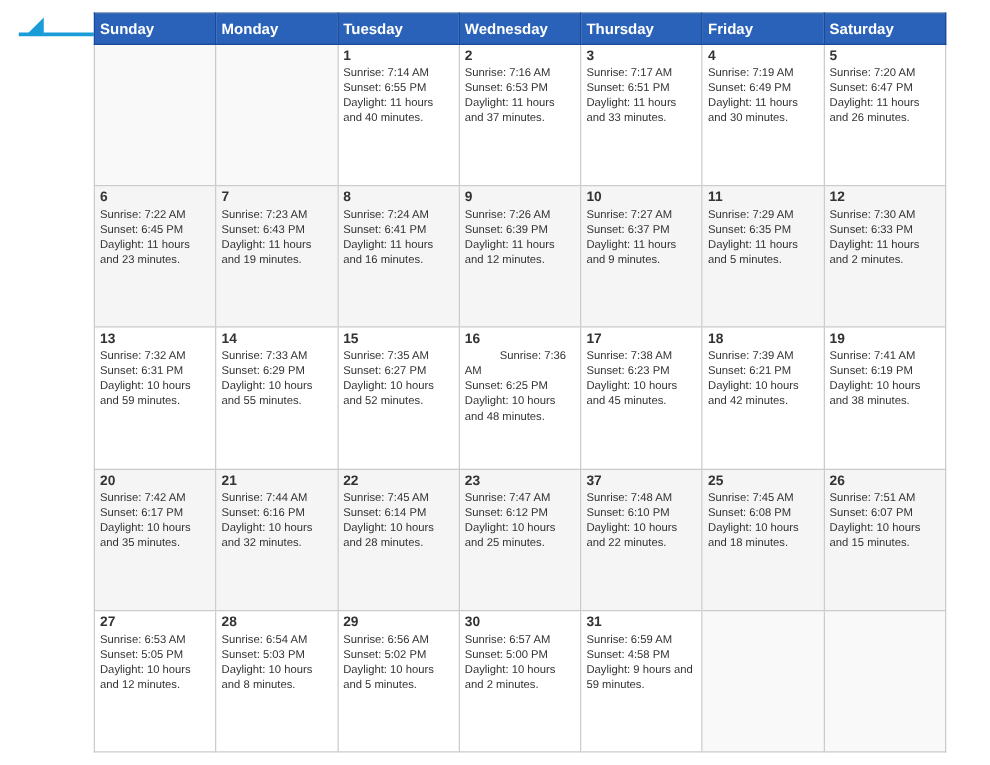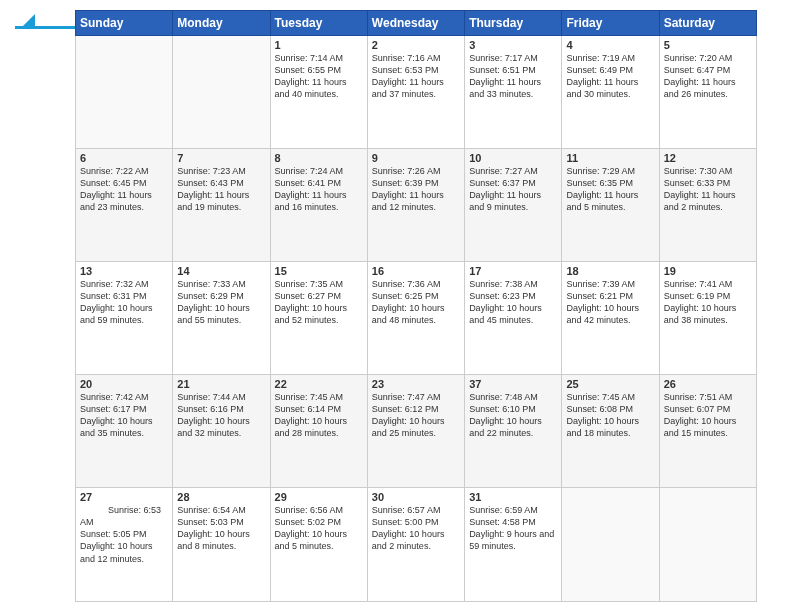--- a/index.html
+++ b/index.html
@@ -168,21 +168,21 @@
         <tr>
           <td><span class="day-num">13</span><span class="day-info" style="white-space: pre-line;">Sunrise: 7:32 AM
 Sunset: 6:31 PM
 Daylight: 10 hours and 59 minutes.</span></td>
           <td><span class="day-num">14</span><span class="day-info" style="white-space: pre-line;">Sunrise: 7:33 AM
 Sunset: 6:29 PM
 Daylight: 10 hours and 55 minutes.</span></td>
           <td><span class="day-num">15</span><span class="day-info" style="white-space: pre-line;">Sunrise: 7:35 AM
 Sunset: 6:27 PM
 Daylight: 10 hours and 52 minutes.</span></td>
-          <td><span class="day-num">16</span><span class="day-info" style="white-space: pre-line;">Sunrise: 7:36 AM
+          <td><span class="day-num">16</span><span class="day-info" style="white-space: pre-line; margin-left: 28px;">Sunrise: 7:36 AM
 Sunset: 6:25 PM
 Daylight: 10 hours and 48 minutes.</span></td>
           <td><span class="day-num">17</span><span class="day-info" style="white-space: pre-line;">Sunrise: 7:38 AM
 Sunset: 6:23 PM
 Daylight: 10 hours and 45 minutes.</span></td>
           <td><span class="day-num">18</span><span class="day-info" style="white-space: pre-line; margin-top: 36px;">Sunrise: 7:39 AM
 Sunset: 6:21 PM
 Daylight: 10 hours and 42 minutes.</span></td>
           <td><span class="day-num">19</span><span class="day-info" style="white-space: pre-line;">Sunrise: 7:41 AM
 Sunset: 6:19 PM
@@ -205,21 +205,21 @@
 Sunset: 6:10 PM
 Daylight: 10 hours and 22 minutes.</span></td>
           <td><span class="day-num">25</span><span class="day-info" style="white-space: pre-line;">Sunrise: 7:45 AM
 Sunset: 6:08 PM
 Daylight: 10 hours and 18 minutes.</span></td>
           <td><span class="day-num">26</span><span class="day-info" style="white-space: pre-line;">Sunrise: 7:51 AM
 Sunset: 6:07 PM
 Daylight: 10 hours and 15 minutes.</span></td>
         </tr>
         <tr>
-          <td><span class="day-num">27</span><span class="day-info" style="white-space: pre-line; margin-left: 28px;">Sunrise: 6:53 AM
+          <td><span class="day-num">27</span><span class="day-info" style="white-space: pre-line;">Sunrise: 6:53 AM
 Sunset: 5:05 PM
 Daylight: 10 hours and 12 minutes.</span></td>
           <td><span class="day-num">28</span><span class="day-info" style="white-space: pre-line;">Sunrise: 6:54 AM
 Sunset: 5:03 PM
 Daylight: 10 hours and 8 minutes.</span></td>
           <td><span class="day-num">29</span><span class="day-info" style="white-space: pre-line;">Sunrise: 6:56 AM
 Sunset: 5:02 PM
 Daylight: 10 hours and 5 minutes.</span></td>
           <td><span class="day-num">30</span><span class="day-info" style="white-space: pre-line;">Sunrise: 6:57 AM
 Sunset: 5:00 PM

